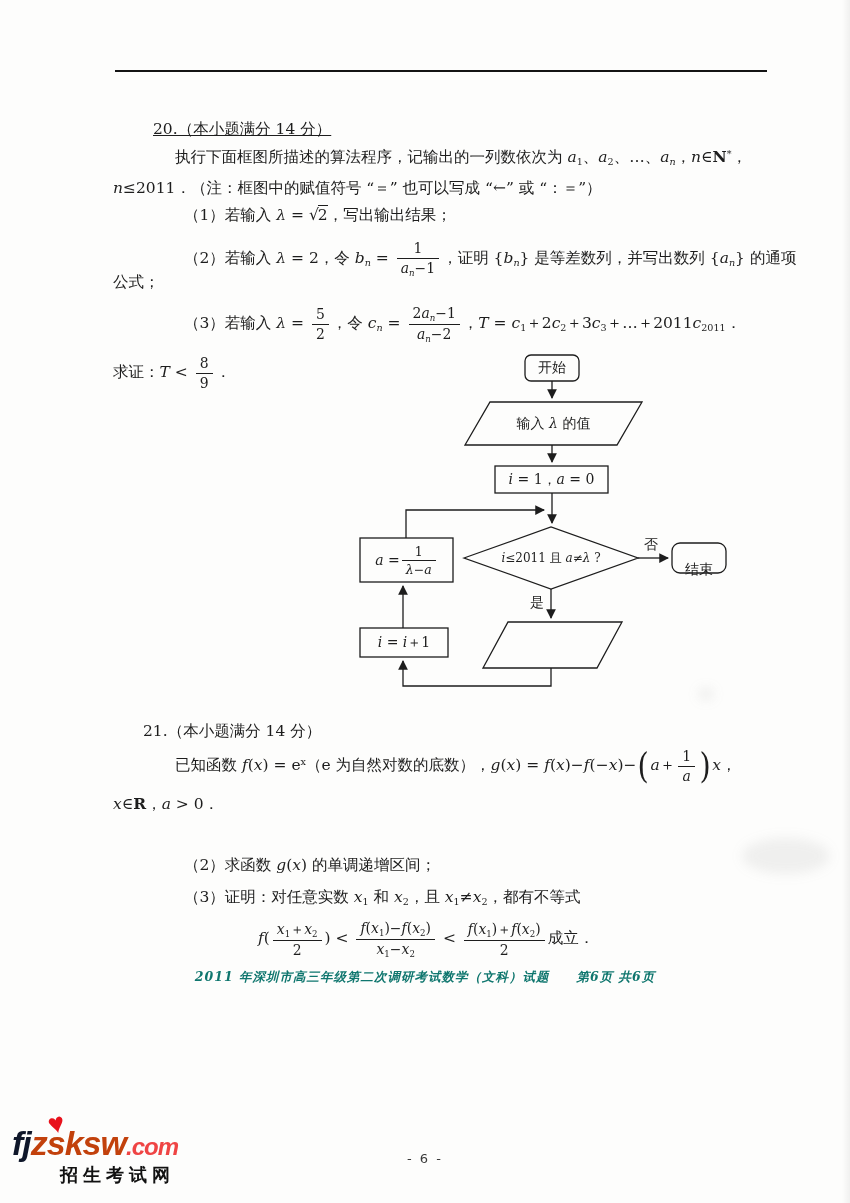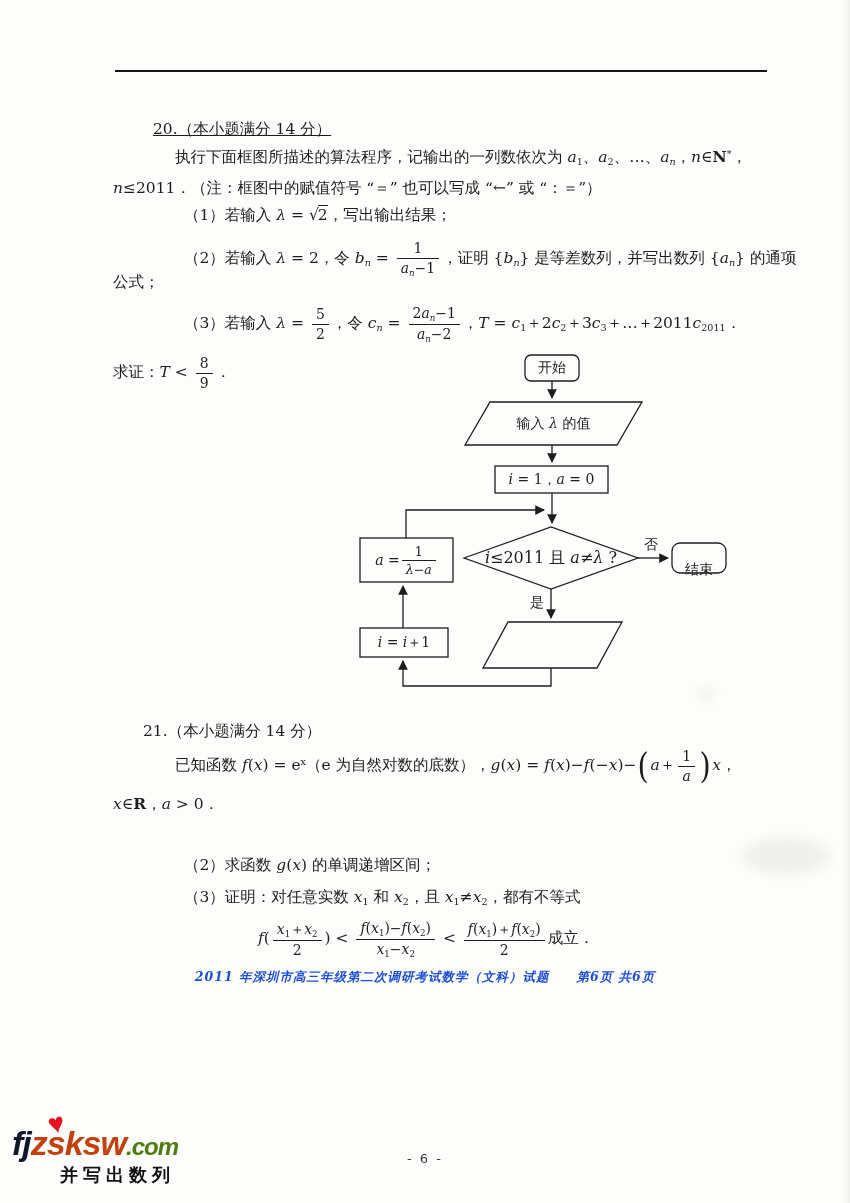--- a/index.html
+++ b/index.html
@@ -22,25 +22,25 @@
   .rad{margin-right:-1px;}
   .frac{display:inline-block;vertical-align:middle;text-align:center;font-size:0.9em;margin:0 3px;}
   .frac .num{display:block;padding:0 4px 1px;border-bottom:1.2px solid #1d1d1d;line-height:1.2;}
   .frac .den{display:block;padding:1px 4px 0;line-height:1.2;}
   .bigp{font-size:36px;font-weight:300;vertical-align:middle;line-height:0;display:inline-block;transform:scaleX(.8);}
   
   .fc{position:absolute;left:355px;top:348px;width:382px;height:348px;}
   .fc svg{position:absolute;left:0;top:0;}
   .fc-label{position:absolute;display:flex;align-items:center;justify-content:center;
     font-size:14px;white-space:nowrap;}
-  .fc-small{font-size:16px;}
+  .fc-small{font-size:12px;}
   .fc .frac{font-size:12.5px;margin:0 2px;}
   
   .footer{position:absolute;left:0;top:969px;width:850px;text-align:center;
-    font-size:12.5px;font-weight:600;font-style:italic;letter-spacing:1px;color:#1d4ed8;}
+    font-size:12.5px;font-weight:600;font-style:italic;letter-spacing:1px;color:#0f766e;}
   .pagenum{position:absolute;left:0;top:1151px;width:850px;text-align:center;
     font-size:13px;color:#3a3a3a;letter-spacing:2px;font-family:"DejaVu Sans","Liberation Sans",sans-serif;}
   .wm{position:absolute;left:12px;top:1126px;font-family:"Liberation Sans","DejaVu Sans",sans-serif;}
   .wm-row1{font-size:34px;font-weight:bold;font-style:italic;line-height:1;letter-spacing:-1px;}
   .wm-heart{position:absolute;left:36px;top:-16px;font-size:28px;line-height:1;transform:rotate(-12deg);font-style:normal;}
   .wm-cn{margin-top:3px;margin-left:48px;font-size:18px;font-weight:bold;letter-spacing:5px;color:#111;
     font-family:"DejaVu Serif","Liberation Serif",serif;}
   .blob{position:absolute;border-radius:50%;filter:blur(6px);}
   .blob1{left:742px;top:838px;width:88px;height:36px;background:rgba(120,120,120,0.10);}
   .blob2{left:698px;top:688px;width:16px;height:12px;background:rgba(120,120,120,0.12);}
@@ -135,22 +135,22 @@
 
   <div class="ln" style="left:258px;top:920px;">
     <span><span class="i">f</span><span>(</span></span><span class="frac"><span class="num"><span class="i">x</span><span class="sub">1</span><span>＋</span><span class="i">x</span><span class="sub">2</span></span><span class="den"><span>2</span></span></span><span><span>) &lt; </span></span><span class="frac"><span class="num"><span class="i">f</span><span>(</span><span class="i">x</span><span class="sub">1</span><span>)−</span><span class="i">f</span><span>(</span><span class="i">x</span><span class="sub">2</span><span>)</span></span><span class="den"><span class="i">x</span><span class="sub">1</span><span>−</span><span class="i">x</span><span class="sub">2</span></span></span><span><span> &lt; </span></span><span class="frac"><span class="num"><span class="i">f</span><span>(</span><span class="i">x</span><span class="sub">1</span><span>)＋</span><span class="i">f</span><span>(</span><span class="i">x</span><span class="sub">2</span><span>)</span></span><span class="den"><span>2</span></span></span><span><span>成立．</span></span>
   </div>
 
   <div class="footer">2011 年深圳市高三年级第二次调研考试数学（文科）试题　　第6页 共6页</div>
   <div class="pagenum">- 6 -</div>
 
   <div class="wm">
     <div class="wm-row1">
-      <span id="wm-fj" style="color: #0f172a;">fj</span><span id="wm-zsksw" style="color: #c2410c;">zsksw</span><span id="wm-com" style="font-size: 24px; color: #4d7c0f;">.com</span>
+      <span id="wm-fj" style="color: #0f172a;">fj</span><span id="wm-zsksw" style="color: #c2410c;">zsksw</span><span id="wm-com" style="font-size: 24px; color: #ef4444;">.com</span>
       <span class="wm-heart" id="wm-heart" style="color: rgb(232, 18, 28);">♥</span>
     </div>
-    <div class="wm-cn">并写出数列</div>
+    <div class="wm-cn">招生考试网</div>
   </div>
 
   <div class="blob blob1"></div>
   <div class="blob blob2"></div>
   <div class="edge"></div>
 </div>
 
 </body></html>

